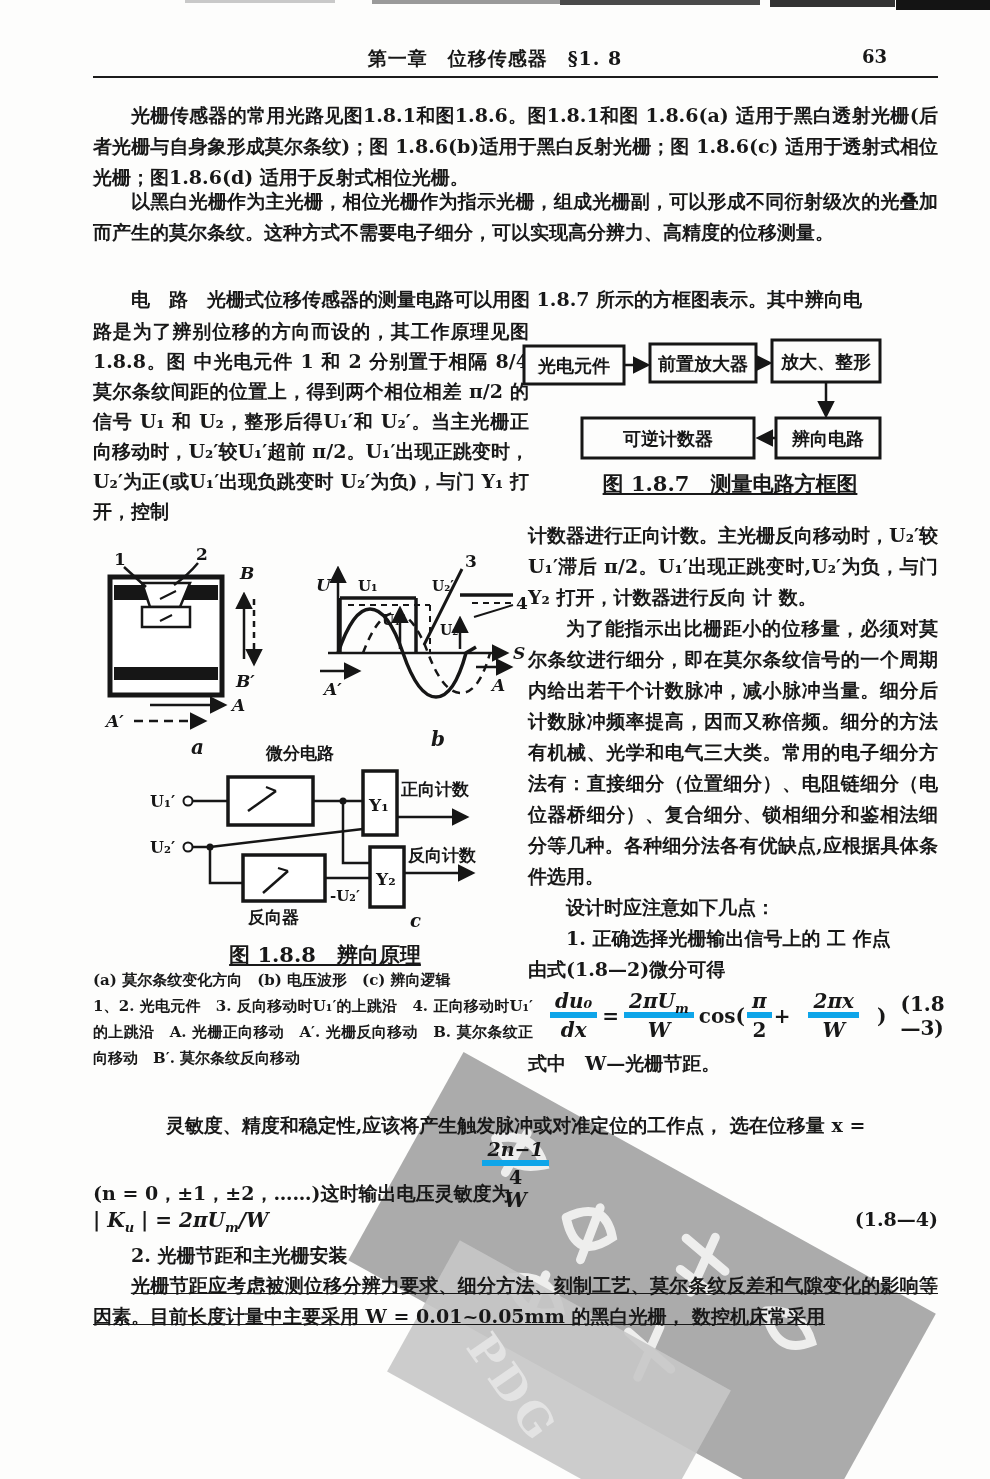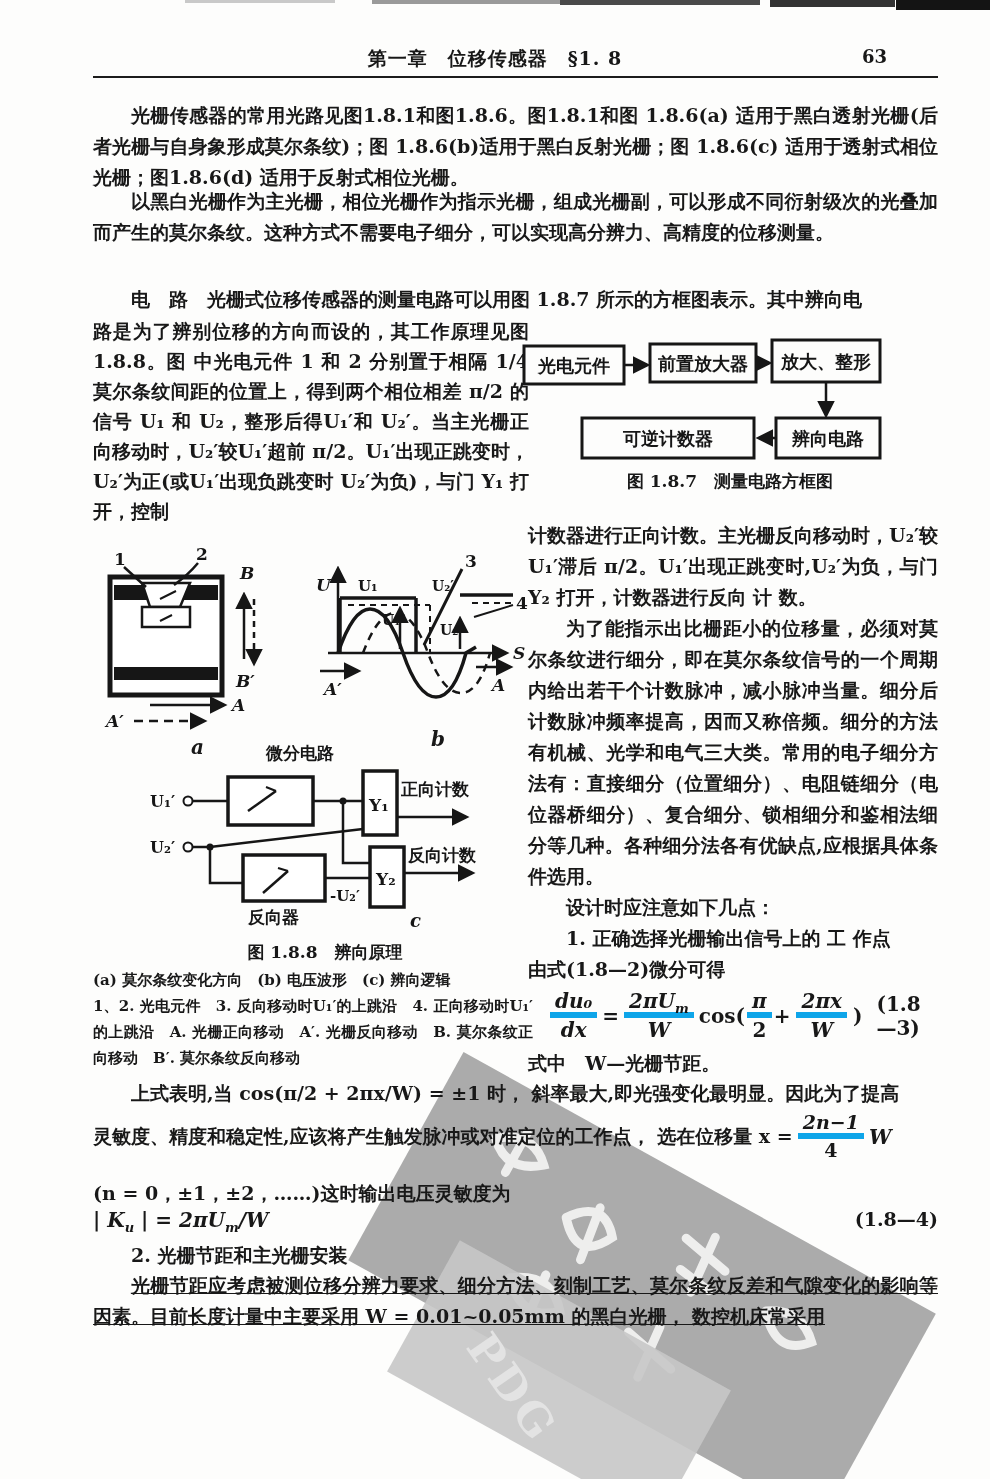--- a/index.html
+++ b/index.html
@@ -15,21 +15,21 @@
   .pageno{position:absolute;top:46px;left:862px;font-size:18px;font-weight:600;}
   
   .frow{display:flex;align-items:center;font-size:20px;font-weight:600;}
   .frac{display:inline-flex;flex-direction:column;align-items:center;margin:0 5px;}
   .frac .fn{padding:0 5px;border-bottom:6px solid #0ea5e9;line-height:1.12;}
   .frac .fd{line-height:1.12;padding-top:1px;}
   .it{font-style:italic;}
   .sb{font-size:13px;font-style:italic;position:relative;top:5px;}
   .tag{font-style:normal;font-weight:600;}
   
-  .figcap{font-size:17px;font-weight:700;text-align:center;}
+  .figcap{font-size:21px;font-weight:700;text-align:center;text-decoration:underline;}
   .sublab{font-size:20px;font-weight:700;}
   svg text{font-family:"DejaVu Serif","Liberation Serif",serif;fill:#161616;}
   .legend{font-size:15px;line-height:26px;text-align:justify;font-weight:600;}
   
   .wm{position:absolute;z-index:0;}
   .wm-main{left:372px;top:1168px;width:540px;height:238px;background:#a0a0a0;transform:rotate(29deg);opacity:.88;}
   .wm-lite{left:404px;top:1306px;width:310px;height:150px;background:#c6c6c6;transform:rotate(29deg);opacity:.9;}
   .wm-pdg{left:452px;top:1362px;font-size:44px;font-weight:700;color:#e3e3e3;transform:rotate(55deg);letter-spacing:4px;}
 </style>
 </head>
@@ -61,21 +61,21 @@
   <div class="layer">
 
     <div class="hdr">第一章　位移传感器　§1. 8</div>
     <div class="pageno">63</div>
     <div class="rule"></div>
 
     <div class="abs txt ind" style="left:93px;top:100px;width:845px;">光栅传感器的常用光路见图1.8.1和图1.8.6。图1.8.1和图 1.8.6(a) 适用于黑白透射光栅(后者光栅与自身象形成莫尔条纹)；图 1.8.6(b)适用于黑白反射光栅；图 1.8.6(c) 适用于透射式相位光栅；图1.8.6(d) 适用于反射式相位光栅。</div>
     <div class="abs txt ind" style="left:93px;top:186px;width:845px;">以黑白光栅作为主光栅，相位光栅作为指示光栅，组成光栅副，可以形成不同衍射级次的光叠加而产生的莫尔条纹。这种方式不需要电子细分，可以实现高分辨力、高精度的位移测量。</div>
     <div class="abs txt ind" style="left:93px;top:284px;width:845px;">电　路　光栅式位移传感器的测量电路可以用图 1.8.7 所示的方框图表示。其中辨向电</div>
 
-    <div class="abs txt" style="left:93px;top:316px;width:436px;line-height:30px;">路是为了辨别位移的方向而设的，其工作原理见图 1.8.8。图 中光电元件 1 和 2 分别置于相隔 1/4 莫尔条纹间距的位置上，得到两个相位相差 π/2 的信号 U₁ 和 U₂，整形后得U₁′和 U₂′。当主光栅正向移动时，U₂′较U₁′超前 π/2。U₁′出现正跳变时，U₂′为正(或U₁′出现负跳变时 U₂′为负)，与门 Y₁ 打 开，控制</div>
+    <div class="abs txt" style="left:93px;top:316px;width:436px;line-height:30px;">路是为了辨别位移的方向而设的，其工作原理见图 1.8.8。图 中光电元件 1 和 2 分别置于相隔 8/4 莫尔条纹间距的位置上，得到两个相位相差 π/2 的信号 U₁ 和 U₂，整形后得U₁′和 U₂′。当主光栅正向移动时，U₂′较U₁′超前 π/2。U₁′出现正跳变时，U₂′为正(或U₁′出现负跳变时 U₂′为负)，与门 Y₁ 打 开，控制</div>
 
     <div class="abs" style="left:520px;top:330px;width:420px;height:170px;">
       <svg width="420" height="132" viewBox="0 0 420 132">
         <defs>
           <marker id="ah" viewBox="0 0 10 10" refX="8" refY="5" markerWidth="7" markerHeight="7" orient="auto-start-reverse">
             <path d="M0,0L10,5L0,10z" fill="#161616"></path>
           </marker>
         </defs>
         <g fill="none" stroke="#161616" stroke-width="3">
           <rect x="4" y="16" width="100" height="38" fill="#fdfdfc"></rect>
@@ -116,33 +116,32 @@
       <span class="frac">
           <span class="fn"><span class="it">2πU</span><span class="sb">m</span></span>
           <span class="fd it">W</span>
         </span>
       <span>cos(</span>
       <span class="frac" style="margin:0 2px;">
           <span class="fn it">π</span>
           <span class="fd">2</span>
         </span>
       <span>+</span>
-      <span class="frac" style="margin:0 6px;">
+      <span class="frac" style="margin:0 18px;">
           <span class="fn it">2πx</span>
           <span class="fd it">W</span>
         </span>
       <span>)</span>
       <span class="tag" style="margin-left:14px;">(1.8—3)</span>
     </div>
 
     <div class="abs txt" style="left:528px;top:1048px;width:410px;font-weight:700;">式中　W—光栅节距。</div>
 
-    <div class="abs txt ind" style="left:93px;top:1078px;width:845px;">上式表明,当 cos(π/2 + 2πx/W) = ±1 时， 斜率最大,即光强变化最明显。因此为了提高</div>
-
-    <div class="abs frow" style="left:93px;top:1112px;width:845px;font-size:19px;">
+
+    <div class="abs frow" style="left:93px;top:1112px;width:845px;font-size:19px;flex-direction:column;">
       <span class="txt" style="line-height:1.4;">灵敏度、精度和稳定性,应该将产生触发脉冲或对准定位的工作点， 选在位移量 x =</span>
       <span class="frac">
           <span class="fn it">2n−1</span>
           <span class="fd">4</span>
         </span>
       <span class="it" style="font-size:20px;">W</span>
     </div>
 
     <div class="abs txt" style="left:93px;top:1178px;width:845px;">(n = 0，±1，±2，……)这时输出电压灵敏度为</div>
 

